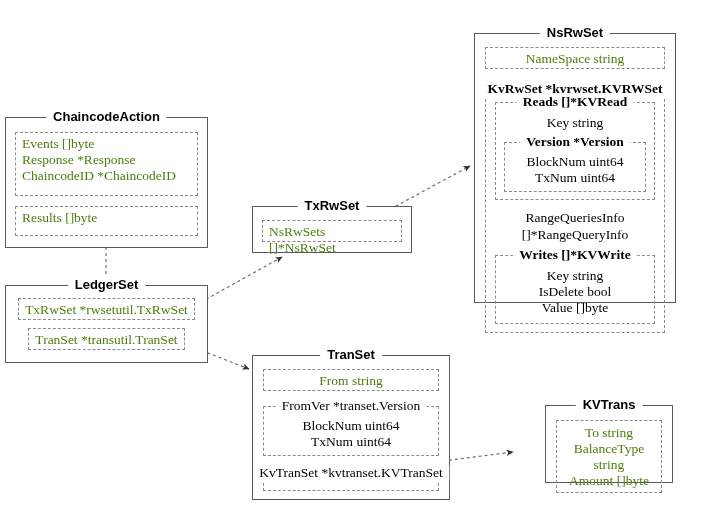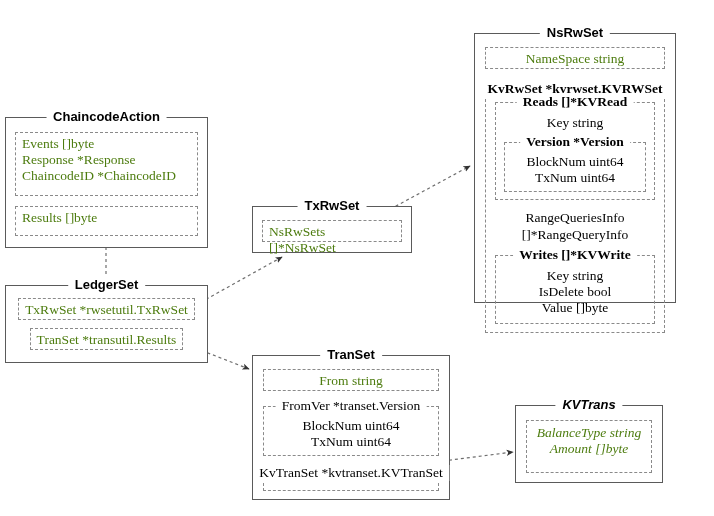--- a/index.html
+++ b/index.html
@@ -147,21 +147,21 @@
     </div>
   </div>
 
   <div class="box" style="left:5px; top:285px; width:203px; height:78px;">
     <div class="box-title">LedgerSet</div>
     <div class="box-body" style="padding:12px 9px 8px 9px;align-items:center;">
       <div class="field left" style="height:22px;">
         <span class="rowline">TxRwSet *rwsetutil.TxRwSet</span>
       </div>
       <div class="field left" style="height:22px; margin-top:8px;">
-        <span class="rowline">TranSet *transutil.Results</span>
+        <span class="rowline">TranSet *transutil.TranSet</span>
       </div>
     </div>
   </div>
 
   <div class="box" style="left:252px; top:206px; width:160px; height:47px;">
     <div class="box-title">TxRwSet</div>
     <div class="box-body" style="padding:13px 9px 8px 9px;">
       <div class="field left" style="height:22px;">
         <span class="rowline">NsRwSets []*NsRwSet</span>
       </div>
@@ -217,23 +217,24 @@
         <div class="row">TxNum uint64</div>
       </div>
 
       <div class="group" style="margin-top:17px; padding:11px 8px 5px 8px;">
         <div class="group-title plain">KvTranSet *kvtranset.KVTranSet</div>
       </div>
 
     </div>
   </div>
 
-  <div class="box" style="left:515px; top:405px; width:148px; height:78px;font-style:italic;">
+  <div class="box" style="left:545px; top:405px; width:128px; height:78px;">
     <div class="box-title">KVTrans</div>
     <div class="box-body" style="padding:14px 10px 9px 10px;">
       <div class="field center" style="flex:1 1 auto; padding-top:4px;">
+        <span class="rowline">To string</span>
         <span class="rowline">BalanceType string</span>
         <span class="rowline">Amount []byte</span>
       </div>
     </div>
   </div>
 
 </div>
 
 </body></html>

